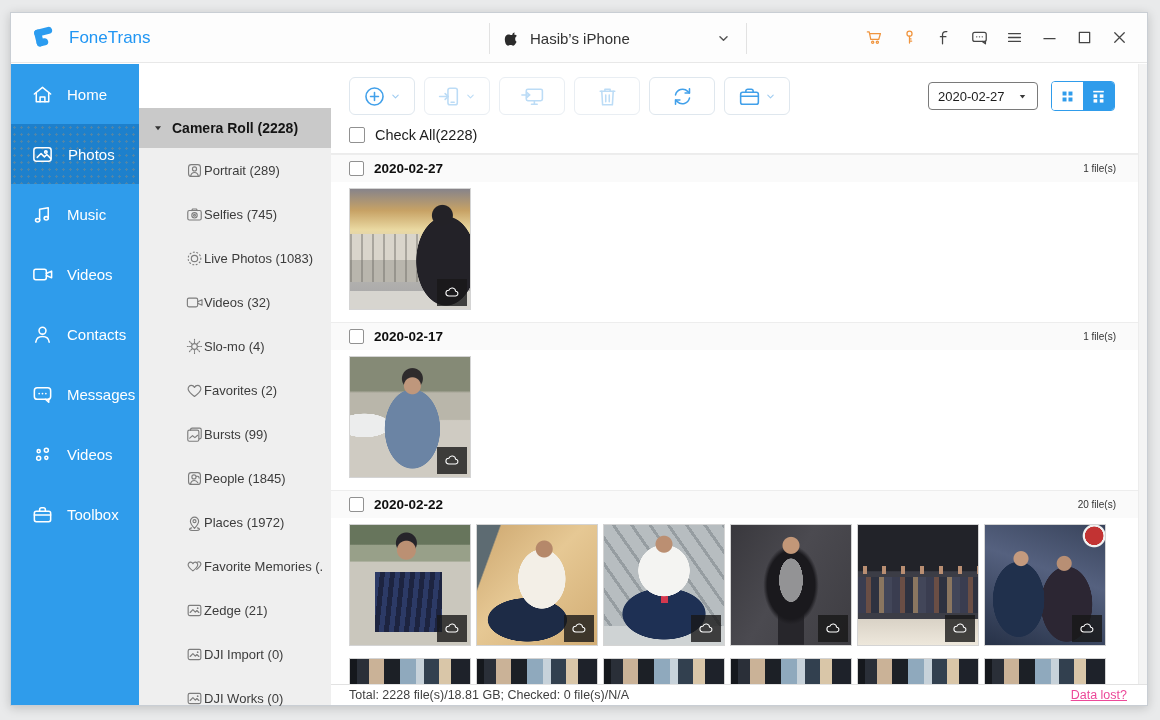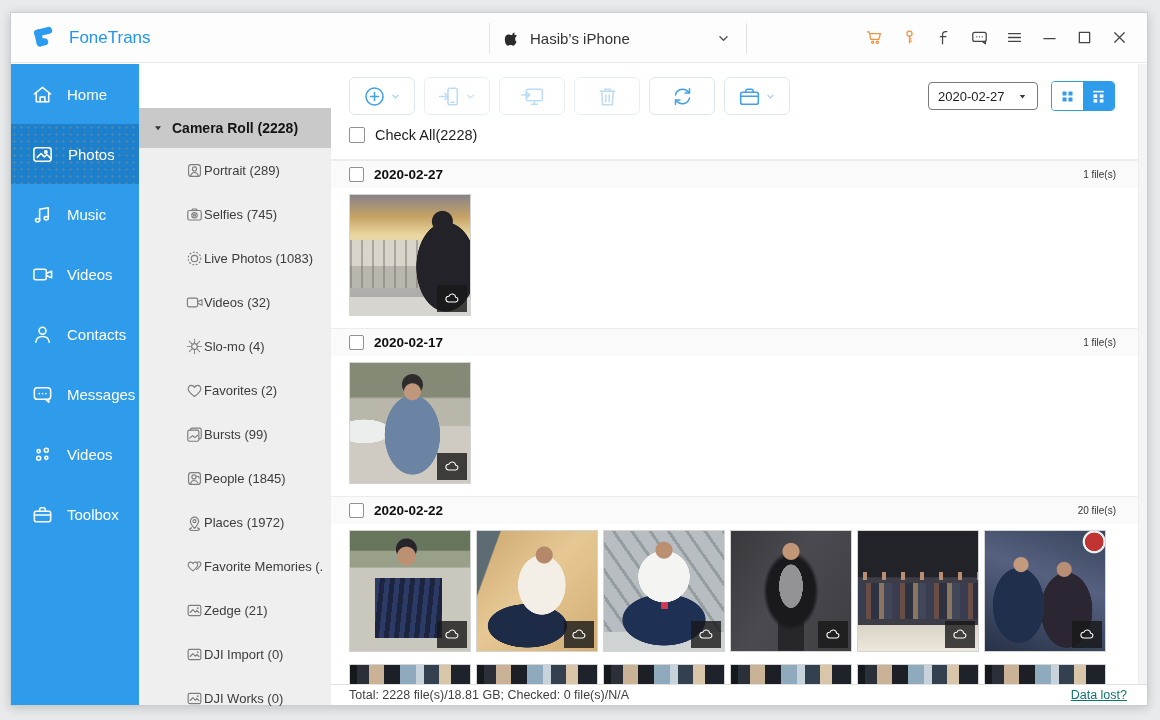--- a/index.html
+++ b/index.html
@@ -57,21 +57,21 @@
   .tb-right{margin-left:auto;display:flex;align-items:center;gap:13px;}
   .date-select{width:110px;height:28px;border:1px solid #7a7a7a;border-radius:4px;display:flex;align-items:center;
                justify-content:space-between;padding:0 9px;font-size:13px;color:#1c1c1c;background:#fff;cursor:pointer;}
   .date-select .ic{width:11px;height:11px;color:#3a3a3a;}
   .view-toggle{display:flex;border:1px solid #2f9ceb;border-radius:4px;overflow:hidden;}
   .vt-btn{width:31px;height:28px;display:flex;align-items:center;justify-content:center;background:#fff;color:#2f9ceb;cursor:pointer;}
   .vt-btn.active{background:#2f9ceb;color:#fff;}
   .vt-btn .ic{width:17px;height:17px;stroke:none;}
 
   
-  .checkall{display:flex;align-items:center;gap:10px;padding:3px 18px 16px;border-bottom:1px solid #ececec;
+  .checkall{display:flex;align-items:center;gap:10px;padding:3px 18px 10px;border-bottom:1px solid #ececec;
             font-size:14.5px;color:#1d1d1d;}
   .cb{width:16px;height:16px;border:1px solid #919191;border-radius:2px;background:#fff;flex-shrink:0;cursor:pointer;}
 
   
   .content{flex:1;overflow:hidden;position:relative;padding-right:9px;}
   .sec-head{height:28px;background:#fafafa;border-top:1px solid #ededed;display:flex;align-items:center;
             padding:0 22px 0 18px;gap:10px;}
   .sec-head .cb{width:15px;height:15px;}
   .sec-date{font-weight:bold;font-size:13.5px;color:#0d0d0d;}
   .sec-files{margin-left:auto;font-size:10px;color:#333;}
@@ -79,21 +79,21 @@
   .thumb{width:122px;height:122px;border:1px solid #d4d4d4;position:relative;background-color:#c9c9c9;cursor:pointer;flex-shrink:0;}
   .thumbs.partial{padding:0 0 0 18px;}
   .thumbs.partial .thumb{height:27px;border-bottom:none;}
   .cloud-badge{position:absolute;right:3px;bottom:3px;width:30px;height:27px;background:rgba(24,24,24,.8);
                display:flex;align-items:center;justify-content:center;}
   .cloud-badge .ic{width:19px;height:19px;color:#fff;stroke-width:1.3;}
 
   
   .statusbar{height:21px;border-top:1px solid #e2e2e2;display:flex;align-items:center;background:#fff;
              padding:0 20px 0 18px;font-size:12.5px;color:#3f3f3f;}
-  .status-link{margin-left:auto;color:#0f766e;text-decoration:underline;cursor:pointer;}
+  .status-link{margin-left:auto;color:#ec4899;text-decoration:underline;cursor:pointer;}
 
   
   .ph-rooftop{background:
     radial-gradient(circle at 77% 22%, #232227 0 10px, transparent 11px) no-repeat,
     radial-gradient(ellipse 30px 45px at 80% 60%, #232228 0 98%, transparent 100%) no-repeat,
     repeating-linear-gradient(90deg, rgba(110,108,102,.45) 0 2px, transparent 2px 11px) 0% 62%/58% 40% no-repeat,
     linear-gradient(180deg,#d9d5cb 0 55%, #b9b6ad 55% 100%) 0% 62%/58% 40% no-repeat,
     linear-gradient(#d7d5cf 0 0) 0 100%/100% 15% no-repeat,
     linear-gradient(180deg,#87848a 0%,#c7a265 18%,#ead9a2 34%,#d6cdbd 50%,#b7b5b1 68%,#a2a3a5 100%);}
   .ph-street{background:

